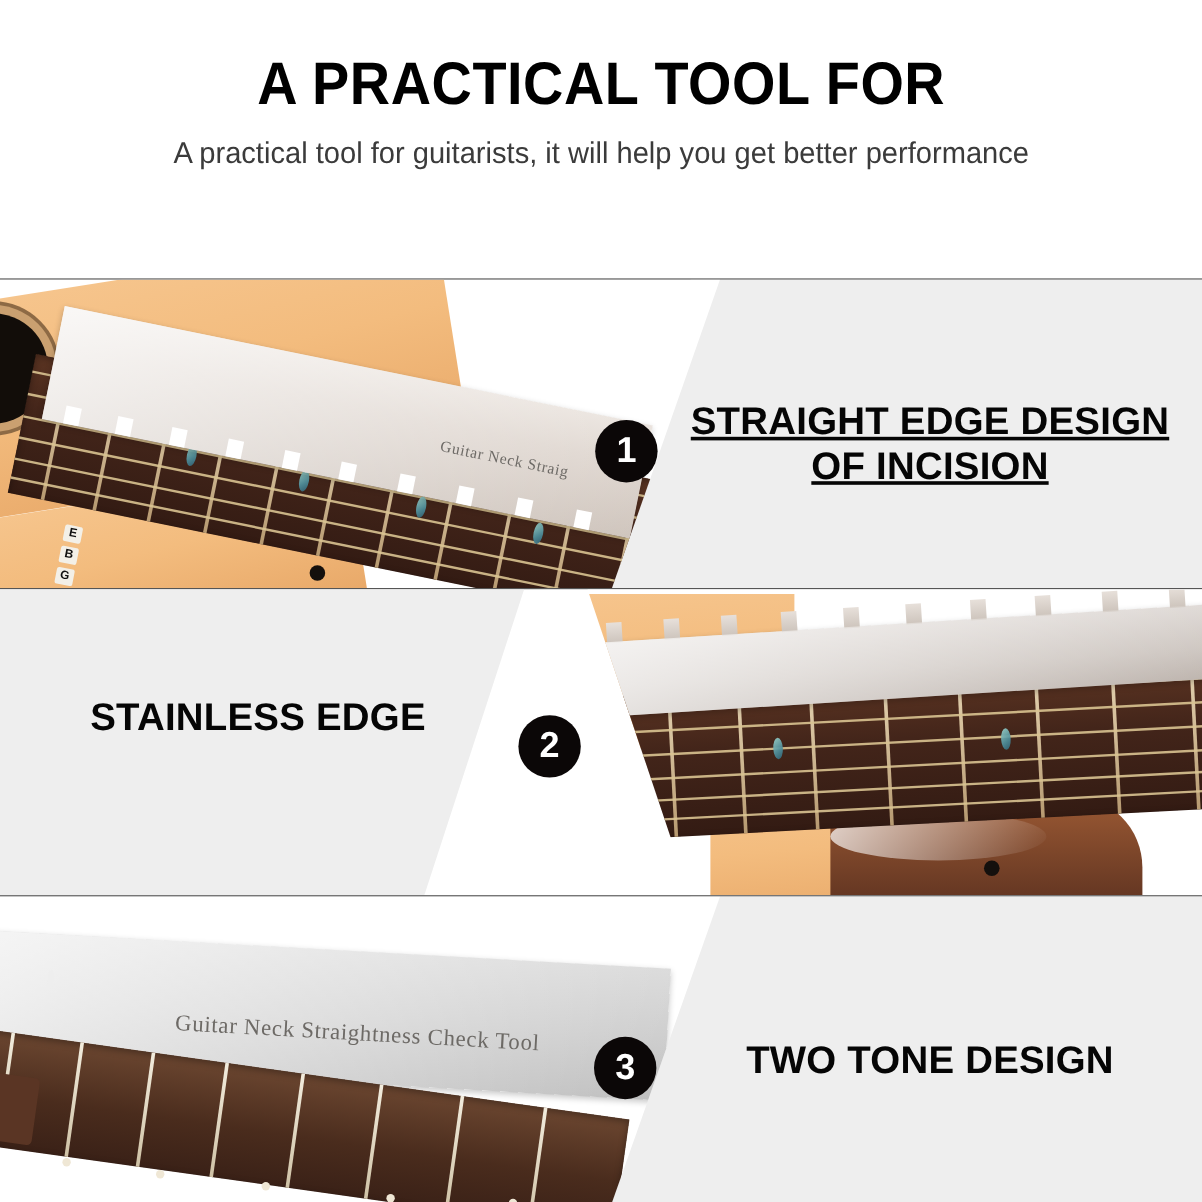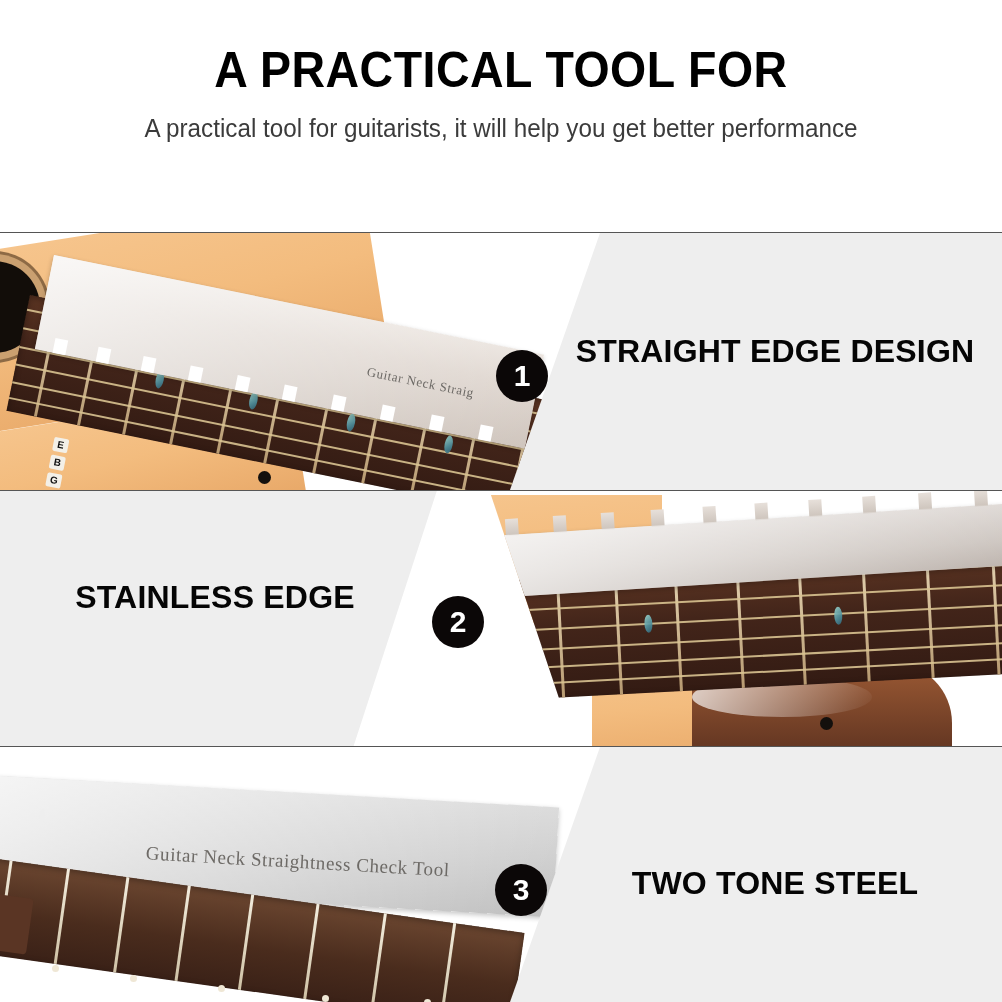--- a/index.html
+++ b/index.html
@@ -304,22 +304,23 @@
             <div class="tool-engrave" style="left:330px; top:44px; font-size:13px;">Guitar Neck Straig</div>
           </div>
         </div>
 
         <div class="bridge-pin" style="left:258px; top:238px;"></div>
       </div>
     </div>
 
     <div class="badge" style="left:496px; top:117px;">1</div>
 
-    <div class="callout callout-right" style="top:100px;">
+    <div class="callout callout-right" style="top:100px;text-decoration:underline;">
       <div>STRAIGHT EDGE DESIGN</div>
+      <div>OF INCISION</div>
     </div>
   </div>
 
   <div class="panel panel-2">
 
     <div class="plate plate-left"></div>
 
     <div class="photo photo-right">
       <div class="scene">
 
@@ -415,18 +416,18 @@
         <div class="dot" style="left:322px; top:248px;"></div>
         <div class="dot" style="left:424px; top:252px;"></div>
 
         <div style="position:absolute; left:-26px; top:148px; width:56px; height:56px; background:#5a3524; transform:rotate(8deg); border-radius:4px;"></div>
       </div>
     </div>
 
     <div class="badge" style="left:495px; top:117px;">3</div>
 
     <div class="callout callout-right" style="top:118px;">
-      <div>TWO TONE STEEL</div>
+      <div>TWO TONE DESIGN</div>
       <div></div>
     </div>
   </div>
 
 </div>
 
 </body></html>

